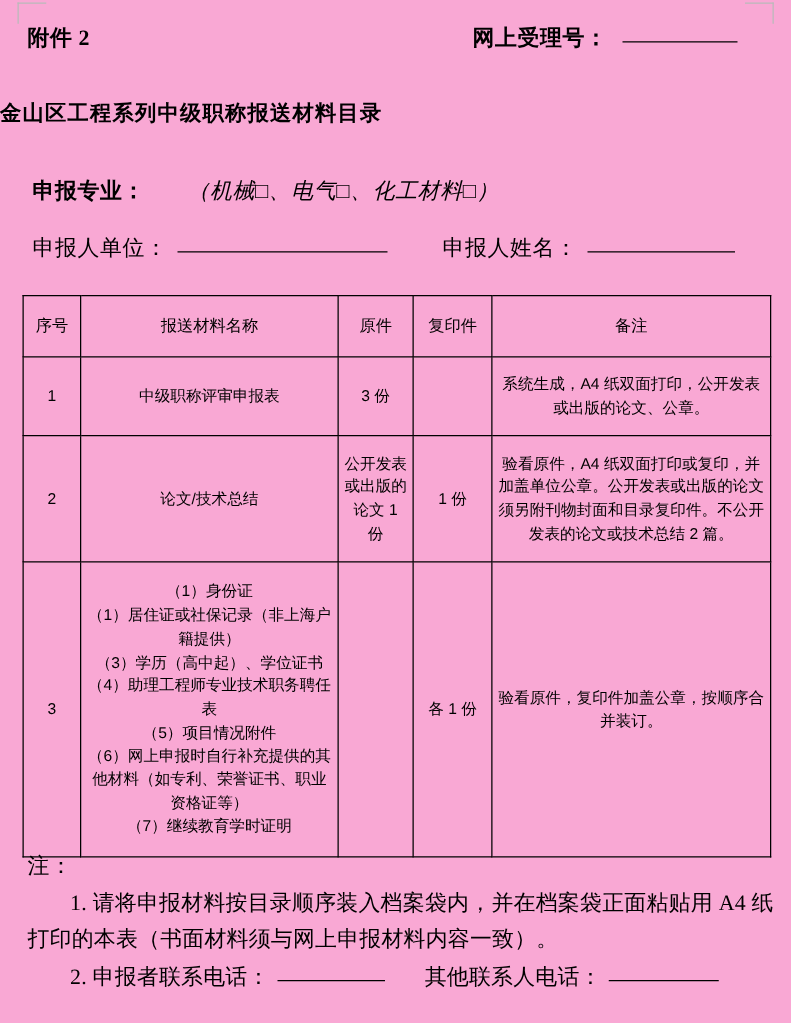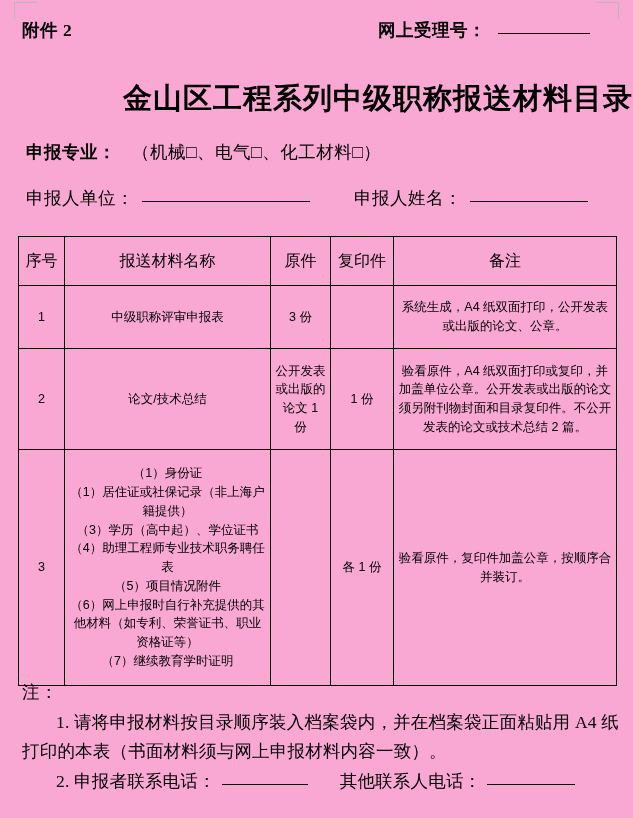--- a/index.html
+++ b/index.html
@@ -65,37 +65,37 @@
     border-bottom: 1.6px solid #000;
     height: 1px;
   }
   .blank-receipt { width: 92px; margin-left: 12px; position: relative; top: -2px; }
 
   
   .doc-title {
     position: absolute;
     left: 0; right: 0;
     top: 79px;
-    text-align: right;
+    text-align: left;
     font-family: "Liberation Sans", "DejaVu Sans", sans-serif;
     font-weight: bold;
-    font-size: 29px;
+    font-size: 17px;
     letter-spacing: 1px;
   }
 
   
   .major-row {
     position: absolute;
     left: 26px;
     top: 140px;
     font-size: 17.5px;
     white-space: nowrap;
   }
   .major-label { font-weight: bold; letter-spacing: 0.5px; }
-  .major-value { margin-left: 16px; letter-spacing: 0.5px; }
+  .major-value { margin-left: 34px; letter-spacing: 0.5px; font-style: italic; }
 
   .person-row {
     position: absolute;
     left: 26px;
     top: 186px;
     font-size: 17.5px;
     white-space: nowrap;
     display: flex;
     align-items: baseline;
   }
@@ -122,21 +122,21 @@
     text-align: center;
     vertical-align: middle;
     line-height: 1.5;
   }
   col.c-no   { width: 46px; }
   col.c-name { width: 206px; }
   col.c-orig { width: 60px; }
   col.c-copy { width: 63px; }
   col.c-note { width: 223px; }
 
-  tr.head-row td { height: 42px; font-size: 16px; }
+  tr.head-row td { height: 42px; font-size: 13px; }
   tr.row1 td { height: 56px; }
   tr.row2 td { height: 94px; }
   tr.row3 td { height: 229px; }
 
   td.cell-orig-wrap {
     line-height: 1.45;
     font-size: 12.5px;
     padding-left: 2px;
     padding-right: 2px;
   }

